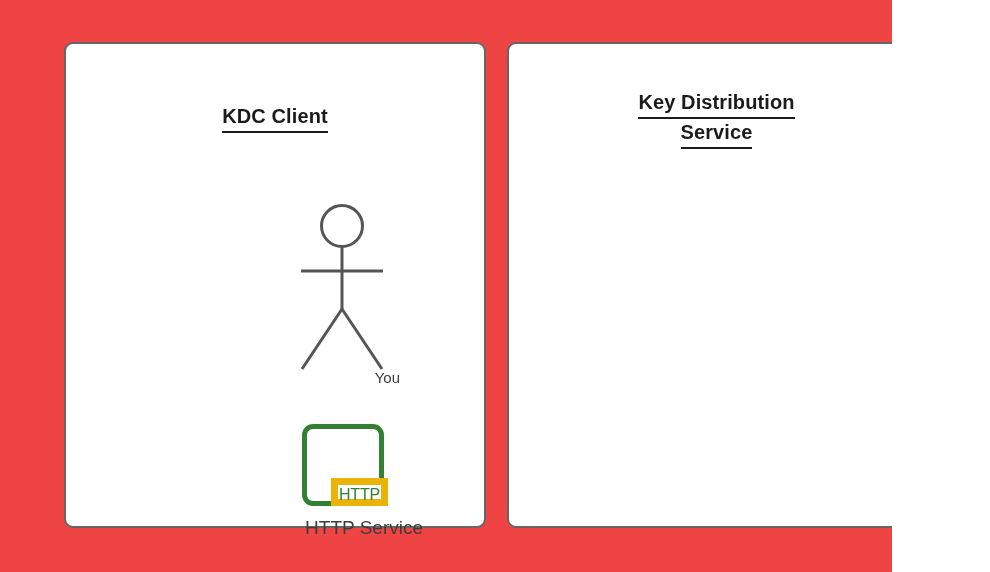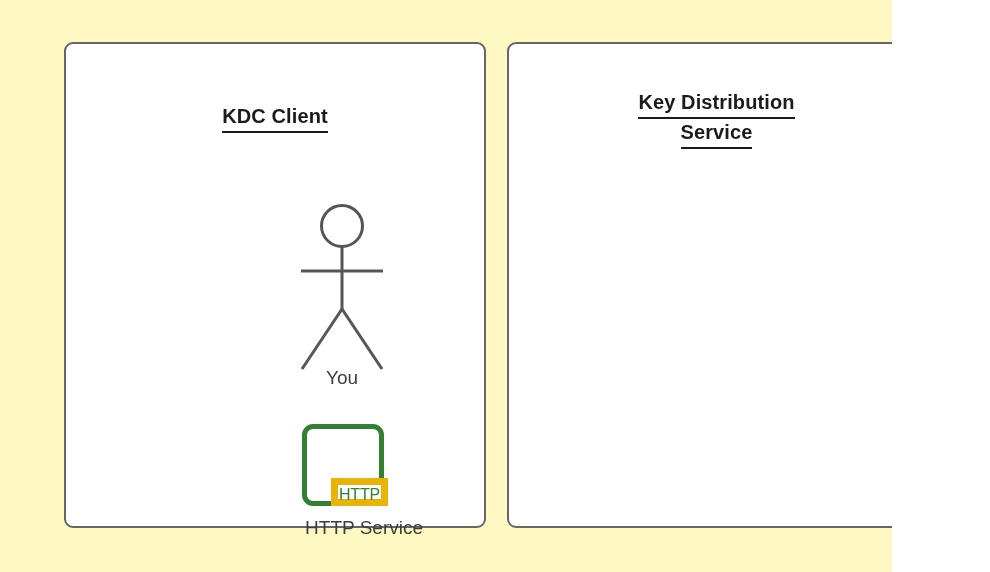--- a/index.html
+++ b/index.html
@@ -8,21 +8,21 @@
     background: #ffffff;
   }
   body {
     font-family: "Liberation Sans", sans-serif;
     -webkit-font-smoothing: antialiased;
   }
   #canvas {
     position: relative;
     width: 892px;
     height: 572px;
-    background: #fef9c3;
+    background: #ef4444;
     overflow: hidden;
   }
 
   
   .panel {
     position: absolute;
     box-sizing: border-box;
     background: #ffffff;
     border: 2px solid #666666;
     border-radius: 9px;
@@ -67,22 +67,22 @@
     top: 158px;
     width: 116px;
     height: 200px;
   }
   #actor svg { display: block; }
   .actor-label {
     position: absolute;
     left: 0;
     width: 100%;
     top: 165px;
-    text-align: center;
-    font-size: 19px;
+    text-align: right;
+    font-size: 15px;
     line-height: 22px;
     color: #3d3d3d;
   }
 
   
   #http-service {
     position: absolute;
     left: 195px;
     top: 380px;
     width: 162px;

